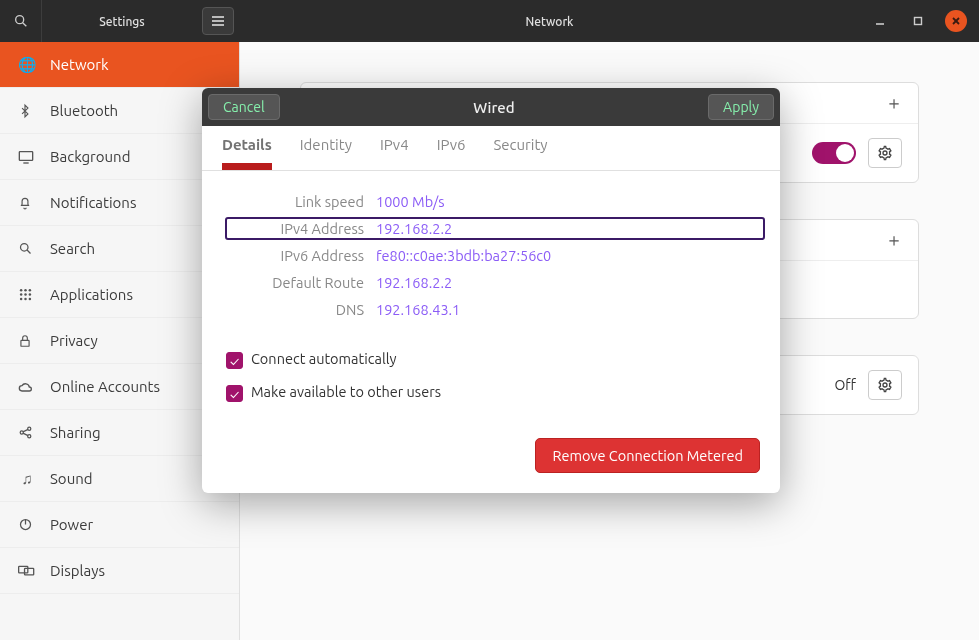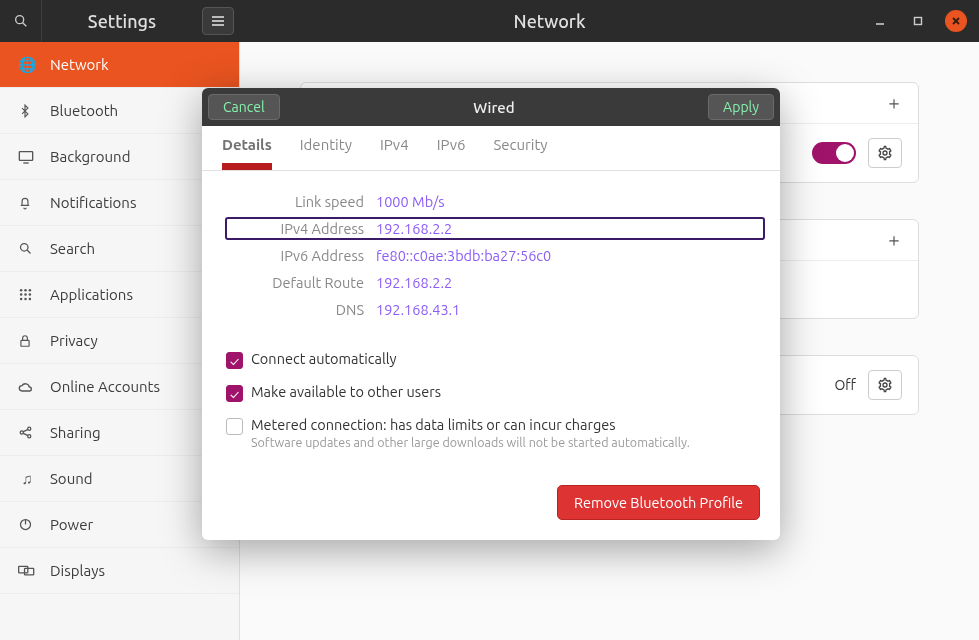--- a/index.html
+++ b/index.html
@@ -1,21 +1,21 @@
 <!DOCTYPE html>
 <html><head>
 <meta charset="utf-8">
 <style>
   * { box-sizing: border-box; margin: 0; padding: 0; font-family: Ubuntu, "Segoe UI", sans-serif; }
   body { width: 979px; height: 640px; background: #fff; overflow: hidden; position: relative; }
 
   
   .titlebar {
     height: 42px; background: #2b2b2b; display: flex; align-items: center;
-    color: #e0e0e0; font-size: 18px;
+    color: #e0e0e0; font-size: 12px;
   }
   .titlebar .left-section {
     width: 240px; display: flex; align-items: center; height: 100%; background:#2b2b2b;
   }
   .titlebar .search-btn {
     width: 42px; height: 42px; display:flex; align-items:center; justify-content:center;
     border-right:1px solid #3d3d3d;
   }
   .titlebar .settings-label { flex:1; text-align:center; font-weight:500; }
   .titlebar .hamburger-btn {
@@ -329,25 +329,18 @@
     <div style="height:14px"></div>
 
     <div class="chk-row">
       <span class="chk checked">✓</span>
       <span>Connect automatically</span>
     </div>
     <div class="chk-row" style="margin-top:14px">
       <span class="chk checked">✓</span>
       <span>Make available to other users</span>
     </div>
-    <div class="chk-row" style="margin-top:14px">
-      <span class="chk"></span>
-      <div>
-        <div>Metered connection: has data limits or can incur charges</div>
-        <div class="chk-subtext">Software updates and other large downloads will not be started automatically.</div>
-      </div>
-    </div>
   </div>
 
   <div class="dlg-footer">
-    <div class="danger-btn">Remove Bluetooth Profile</div>
+    <div class="danger-btn">Remove Connection Metered</div>
   </div>
 </div>
 
 </body></html>

